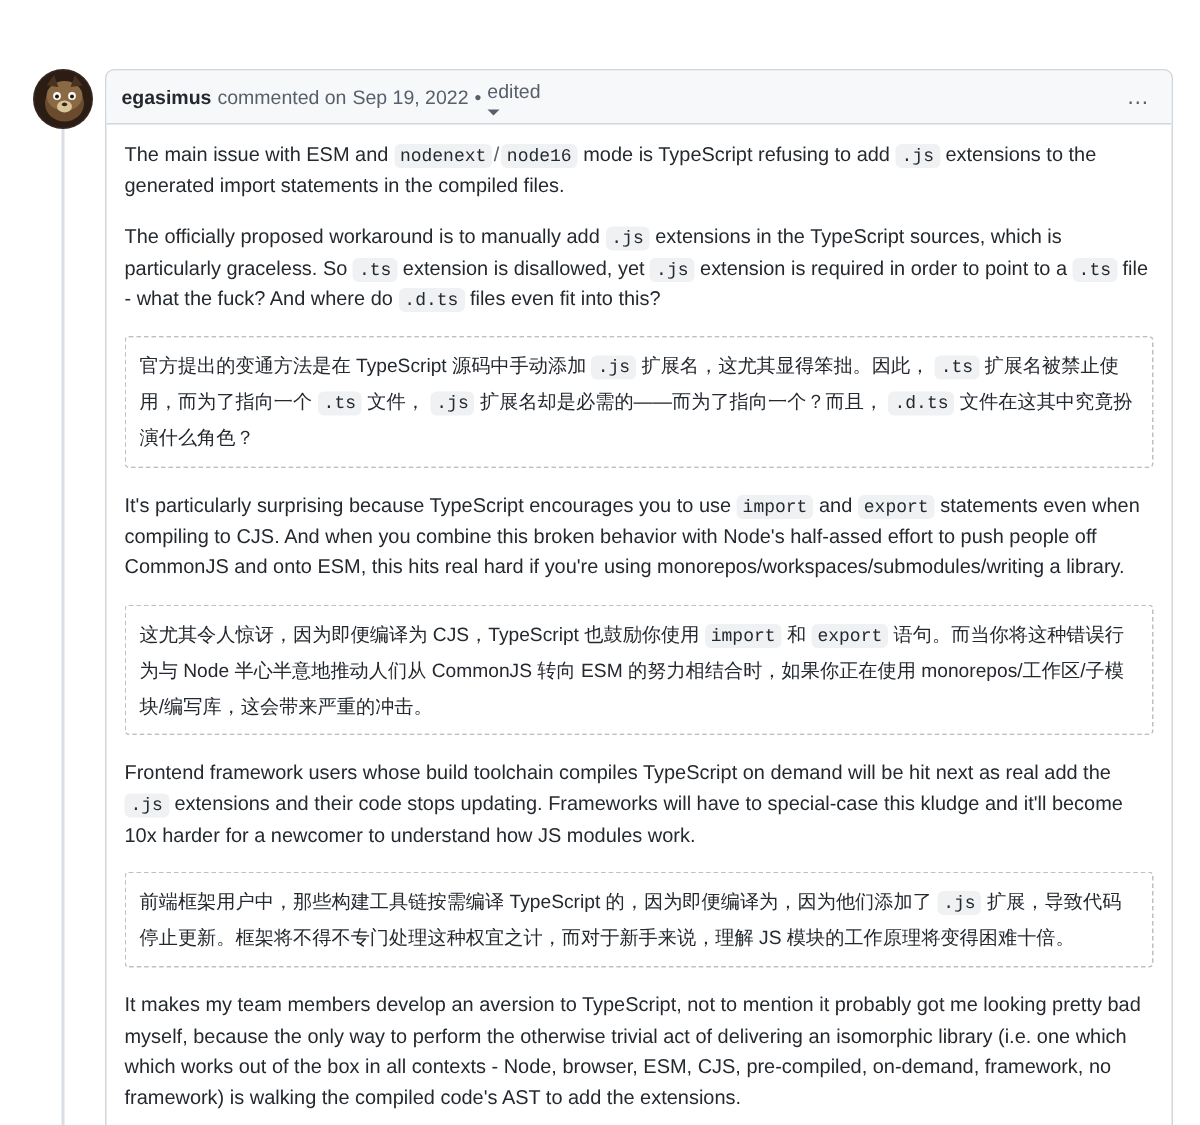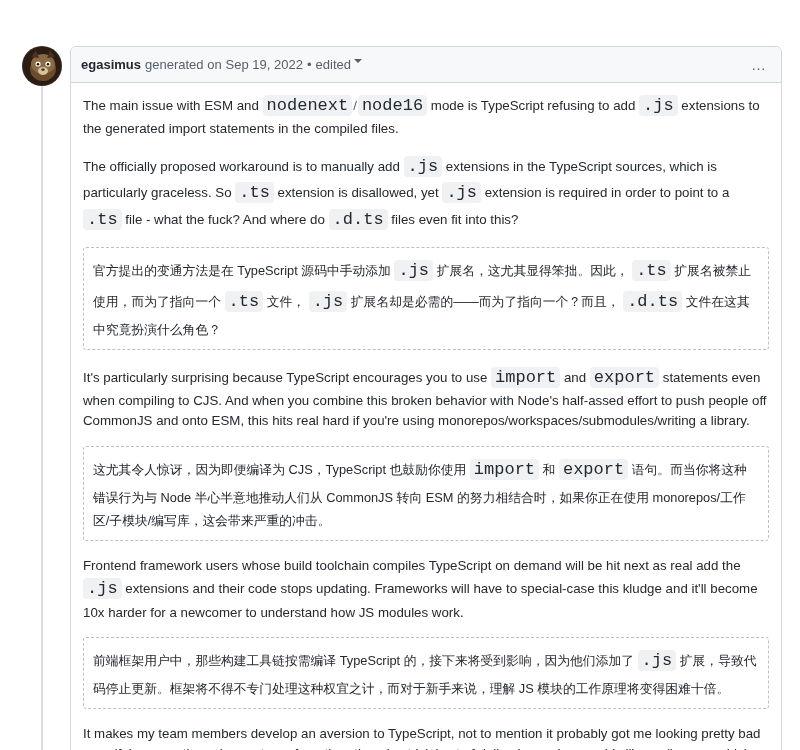--- a/index.html
+++ b/index.html
@@ -88,20 +88,21 @@
   }
   .author {
     font-weight: bold;
     color: #24292f;
   }
   .meta-text { color: #57606a; }
   .edited-wrap {
     display: inline-flex;
     gap: 3px;
     color: #57606a;
+    flex-direction: column;
   }
   .caret-down {
     width: 0; height: 0;
     border-left: 4px solid transparent;
     border-right: 4px solid transparent;
     border-top: 4px solid #57606a;
     display: inline-block;
     margin-top: 2px;
   }
   .spacer { flex: 1 1 auto; }
@@ -121,21 +122,21 @@
     color: #24292f;
   }
   .comment-body p {
     margin: 0 0 14px 0;
   }
   code.inline {
     background: #eff1f3;
     border-radius: 4px;
     padding: 1px 4px;
     font-family: "Liberation Mono", "DejaVu Sans Mono", monospace;
-    font-size: 17px;
+    font-size: 12px;
     color: #24292f;
     white-space: nowrap;
   }
   .sep {
     color: #57606a;
     padding: 0 1px;
   }
   .translation {
     border: 1px dashed #b9c0c7;
     border-radius: 3px;
@@ -177,36 +178,36 @@
         <path d="M32 10 L27 3 L24 11 Z" fill="#4a3220"></path>
       </svg>
     </div>
     <div class="thread-tail"></div>
   </div>
 
   <div class="comment">
 
     <div class="comment-header">
       <span class="author">egasimus</span>
-      <span class="meta-text">generated on</span>
+      <span class="meta-text">commented on</span>
       <span class="meta-text">Sep 19, 2022</span>
       <span class="meta-text">•</span>
       <span class="edited-wrap">
         <span>edited</span>
         <span class="caret-down"></span>
       </span>
       <span class="spacer"></span>
       <span class="kebab">…</span>
     </div>
 
     <div class="comment-body" id="body">
         <p><span>The main issue with ESM and </span><code class="inline">nodenext</code><span class="sep">/</span><code class="inline">node16</code><span> mode is TypeScript refusing to add </span><code class="inline">.js</code><span> extensions to the generated import statements in the compiled files.</span></p>
         <p><span>The officially proposed workaround is to manually add </span><code class="inline">.js</code><span> extensions in the TypeScript sources, which is particularly graceless. So </span><code class="inline">.ts</code><span> extension is disallowed, yet </span><code class="inline">.js</code><span> extension is required in order to point to a </span><code class="inline">.ts</code><span> file - what the fuck? And where do </span><code class="inline">.d.ts</code><span> files even fit into this?</span></p>
         <div class="translation"><span>官方提出的变通方法是在 TypeScript 源码中手动添加 </span><code class="inline">.js</code><span> 扩展名，这尤其显得笨拙。因此， </span><code class="inline">.ts</code><span> 扩展名被禁止使用，而为了指向一个 </span><code class="inline">.ts</code><span> 文件， </span><code class="inline">.js</code><span> 扩展名却是必需的——而为了指向一个？而且， </span><code class="inline">.d.ts</code><span> 文件在这其中究竟扮演什么角色？</span></div>
         <p><span>It's particularly surprising because TypeScript encourages you to use </span><code class="inline">import</code><span> and </span><code class="inline">export</code><span> statements even when compiling to CJS. And when you combine this broken behavior with Node's half-assed effort to push people off CommonJS and onto ESM, this hits real hard if you're using monorepos/workspaces/submodules/writing a library.</span></p>
         <div class="translation"><span>这尤其令人惊讶，因为即便编译为 CJS，TypeScript 也鼓励你使用 </span><code class="inline">import</code><span> 和 </span><code class="inline">export</code><span> 语句。而当你将这种错误行为与 Node 半心半意地推动人们从 CommonJS 转向 ESM 的努力相结合时，如果你正在使用 monorepos/工作区/子模块/编写库，这会带来严重的冲击。</span></div>
         <p><span>Frontend framework users whose build toolchain compiles TypeScript on demand will be hit next as real add the </span><code class="inline">.js</code><span> extensions and their code stops updating. Frameworks will have to special-case this kludge and it'll become 10x harder for a newcomer to understand how JS modules work.</span></p>
-        <div class="translation"><span>前端框架用户中，那些构建工具链按需编译 TypeScript 的，接下来将受到影响，因为他们添加了 </span><code class="inline">.js</code><span> 扩展，导致代码停止更新。框架将不得不专门处理这种权宜之计，而对于新手来说，理解 JS 模块的工作原理将变得困难十倍。</span></div>
+        <div class="translation"><span>前端框架用户中，那些构建工具链按需编译 TypeScript 的，因为即便编译为，因为他们添加了 </span><code class="inline">.js</code><span> 扩展，导致代码停止更新。框架将不得不专门处理这种权宜之计，而对于新手来说，理解 JS 模块的工作原理将变得困难十倍。</span></div>
         <p><span>It makes my team members develop an aversion to TypeScript, not to mention it probably got me looking pretty bad myself, because the only way to perform the otherwise trivial act of delivering an isomorphic library (i.e. one which which works out of the box in all contexts - Node, browser, ESM, CJS, pre-compiled, on-demand, framework, no framework) is walking the compiled code's AST to add the extensions.</span></p>
       </div>
 
   </div>
 </div>
 
 </body></html>

